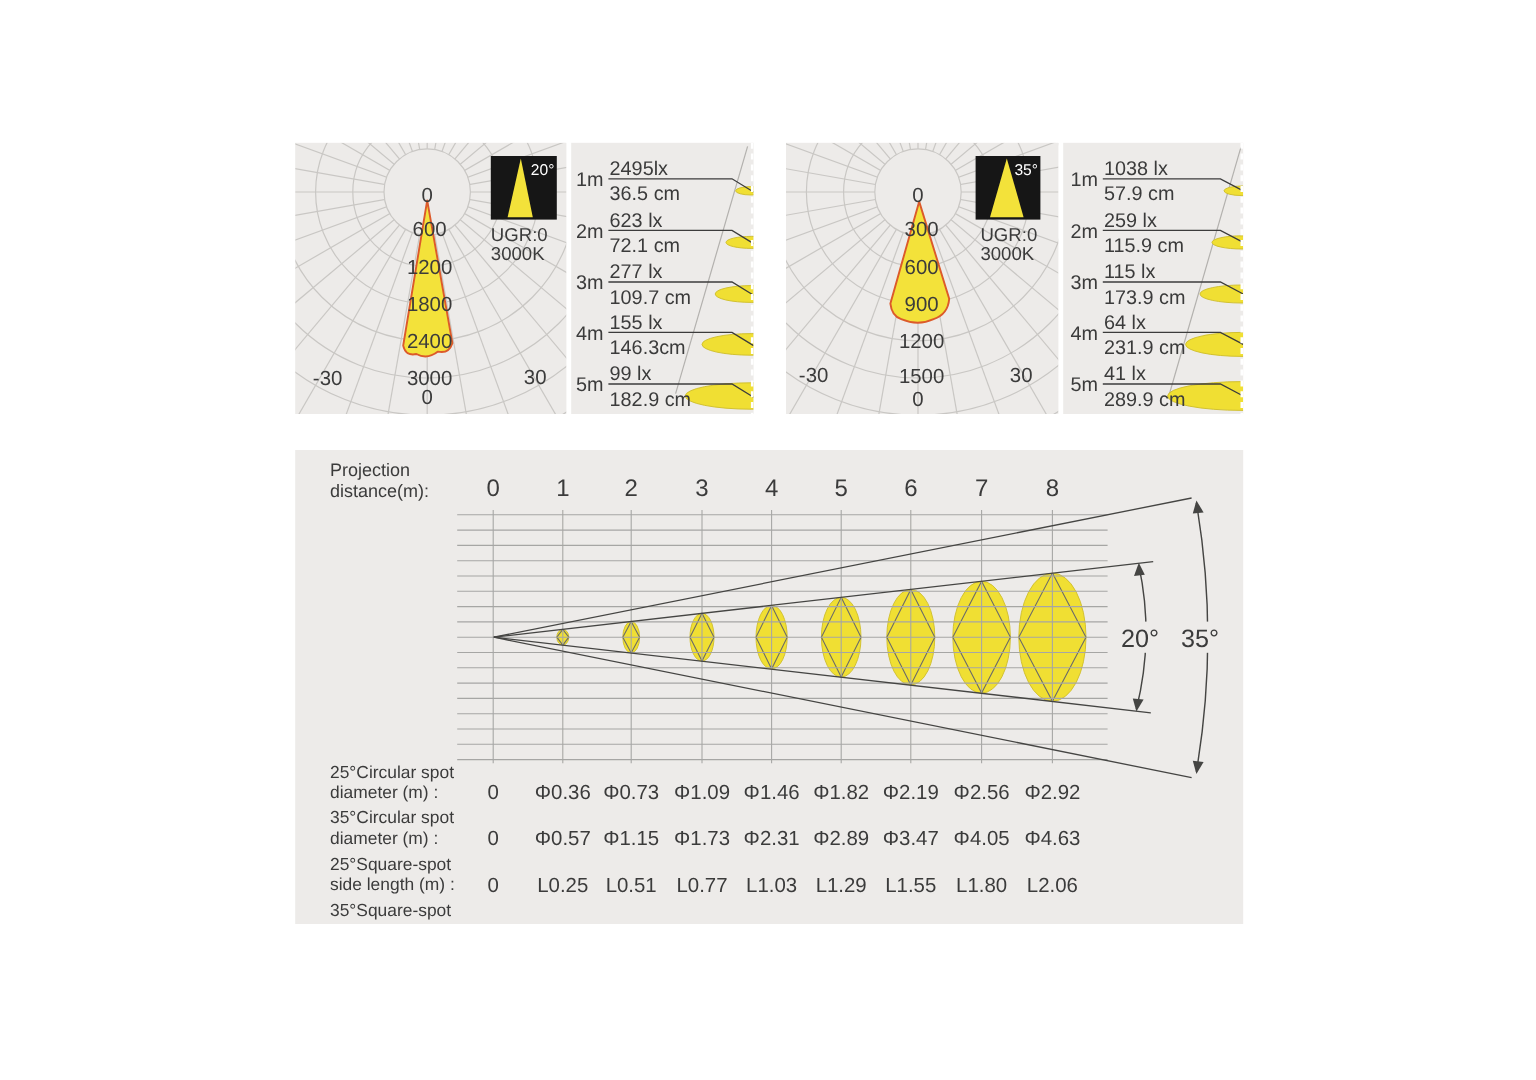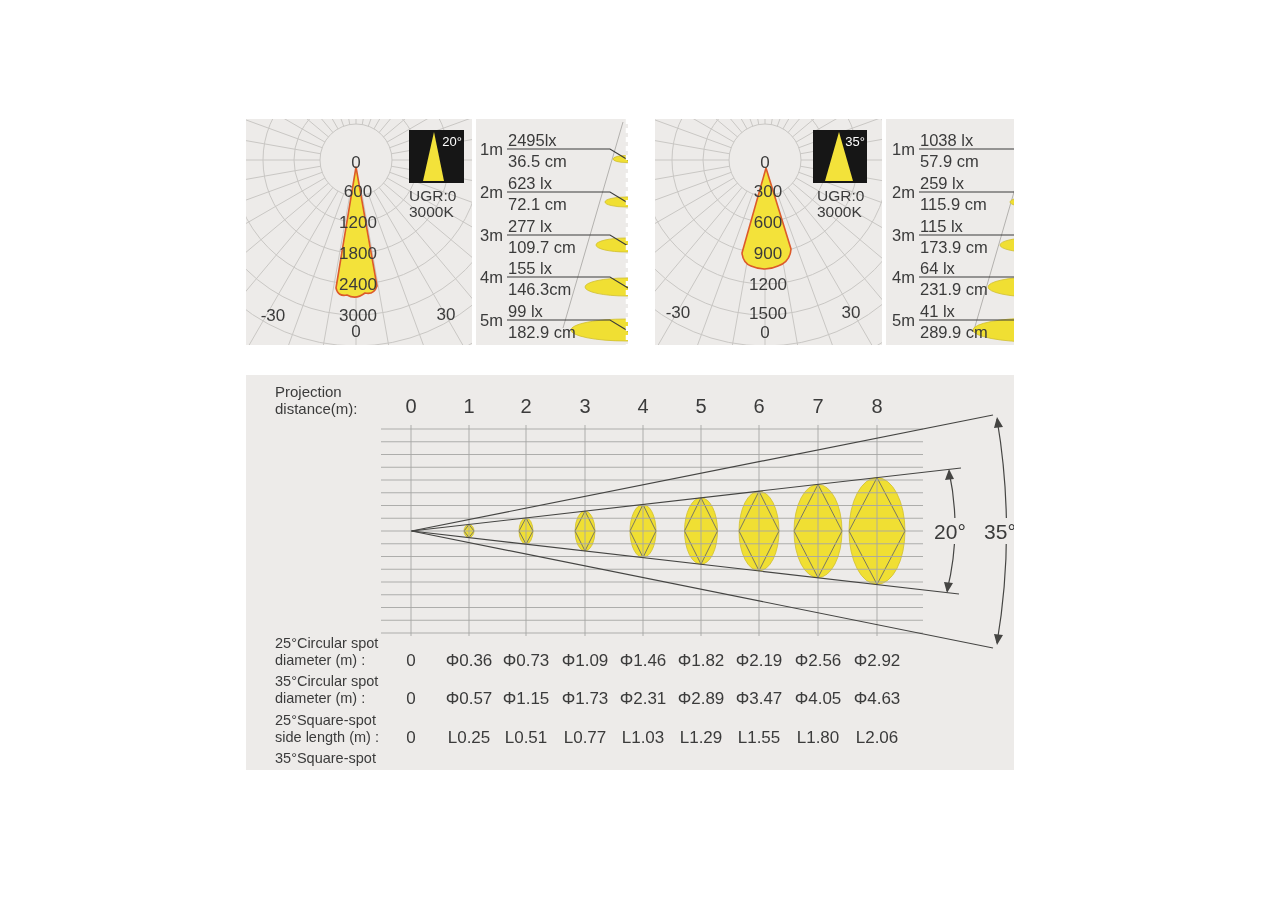--- a/index.html
+++ b/index.html
@@ -1,16 +1,16 @@
 <!DOCTYPE html>
 <html><head>
 <meta charset="utf-8">
 <style>
   html,body{margin:0;padding:0;background:#ffffff;}
-  .page{position:relative;width:1014px;height:900px;background:#ffffff;
+  .page{position:relative;width:1280px;height:900px;background:#ffffff;
         font-family:"Liberation Sans",sans-serif;overflow:hidden;text-align:center;}
   .panel{position:absolute;background:#edebe9;overflow:hidden;}
   #panel-polar-20{left:246px;top:119px;width:226px;height:226px;}
   #panel-table-20{left:476px;top:119px;width:152px;height:226px;}
   #panel-polar-35{left:655px;top:119px;width:227px;height:226px;}
   #panel-table-35{left:886px;top:119px;width:150px;height:226px;}
   #panel-projection{left:246px;top:375px;width:790px;height:395px;}
   svg{display:block;}
   svg text{fill:#3b3b3b;font-family:"Liberation Sans",sans-serif;}
   .gridline{stroke:#c9c7c4;stroke-width:1;fill:none;}

